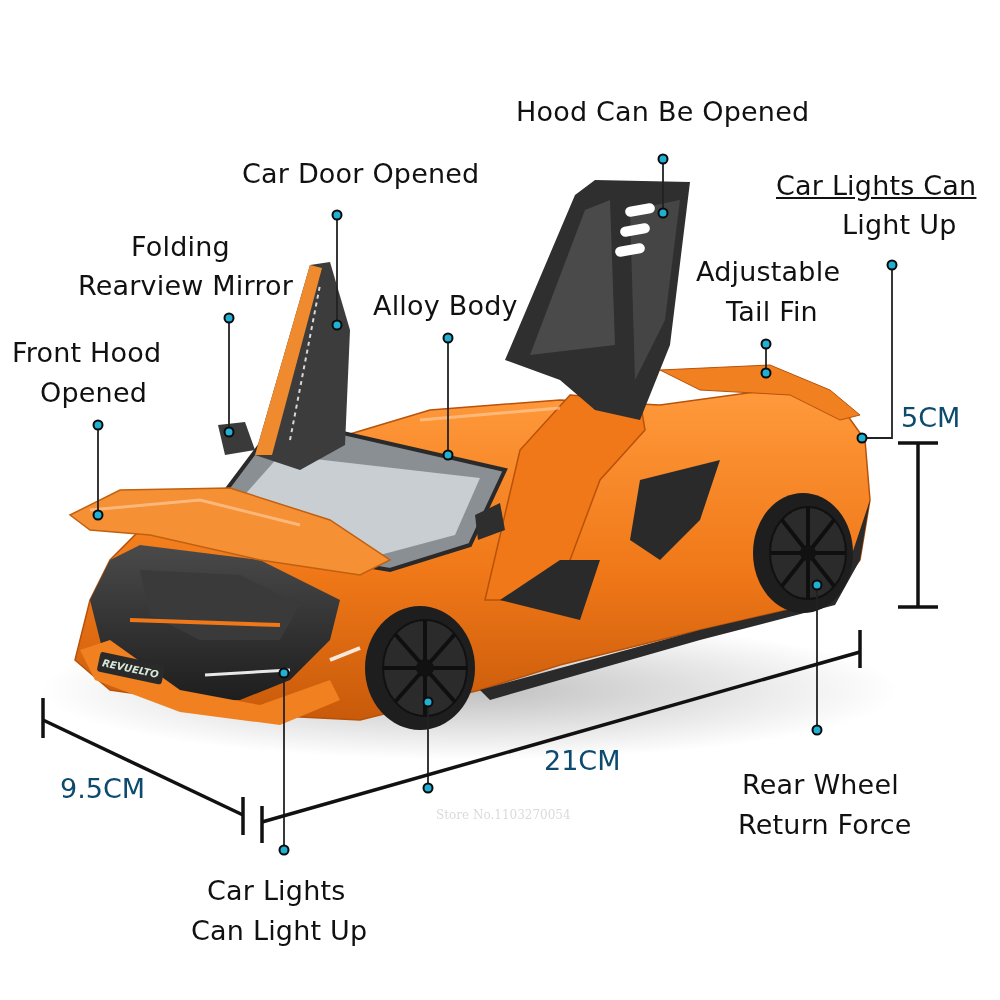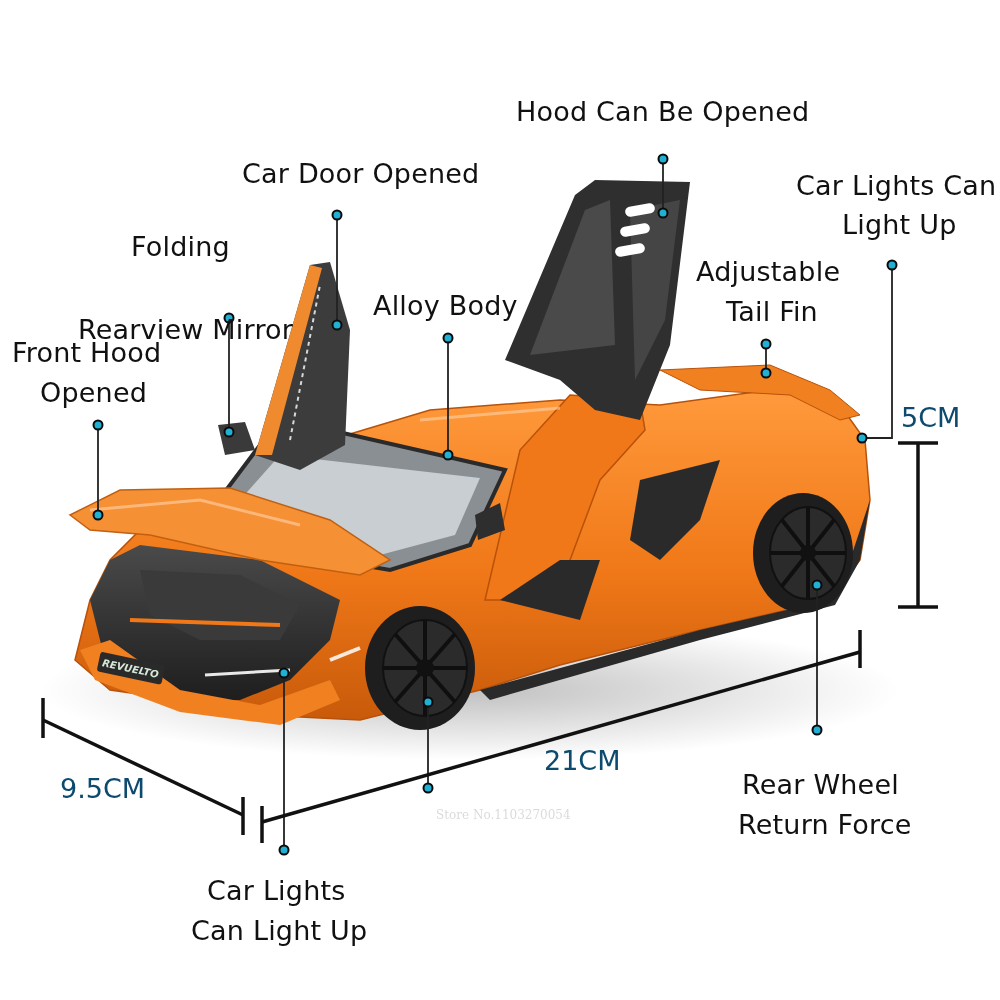--- a/index.html
+++ b/index.html
@@ -152,24 +152,24 @@
       <line x1="860" y1="630" x2="860" y2="668"></line>
 
       <line x1="43" y1="720" x2="243" y2="815"></line>
       <line x1="43" y1="698" x2="43" y2="738"></line>
       <line x1="243" y1="797" x2="243" y2="835"></line>
     </g>
   </svg>
 
   <div class="label" style="left:516px;top:92px;">Hood Can Be Opened</div>
   <div class="label" style="left:242px;top:154px;">Car Door Opened</div>
-  <div class="label" style="left:796px;top:166px;">Car Lights Can</div>
+  <div class="label" style="left:776px;top:166px;text-decoration:underline;">Car Lights Can</div>
   <div class="label" style="left:842px;top:205px;">Light Up</div>
   <div class="label" style="left:131px;top:227px;">Folding</div>
-  <div class="label" style="left:78px;top:266px;margin-top:44px;">Rearview Mirror</div>
+  <div class="label" style="left:78px;top:266px;">Rearview Mirror</div>
   <div class="label" style="left:696px;top:252px;">Adjustable</div>
   <div class="label" style="left:373px;top:286px;">Alloy Body</div>
   <div class="label" style="left:726px;top:292px;">Tail Fin</div>
   <div class="label" style="left:12px;top:333px;">Front Hood</div>
   <div class="label" style="left:40px;top:373px;">Opened</div>
   <div class="label" style="left:742px;top:765px;">Rear Wheel</div>
   <div class="label" style="left:738px;top:805px;">Return Force</div>
   <div class="label" style="left:191px;top:911px;">Can Light Up</div>
   <div class="label" style="left:207px;top:871px;">Car Lights</div>
 

